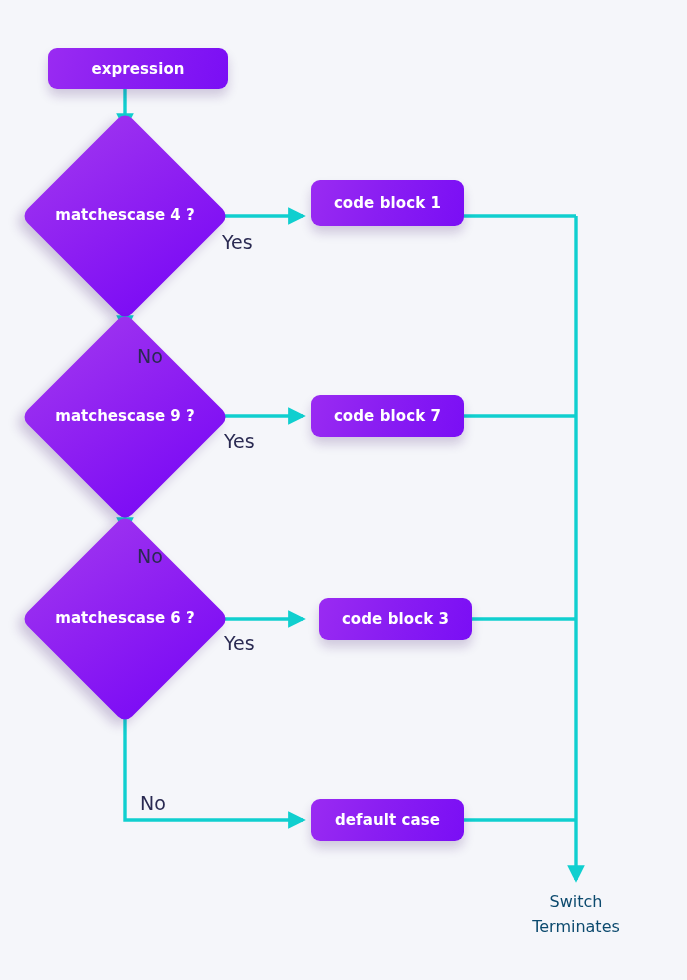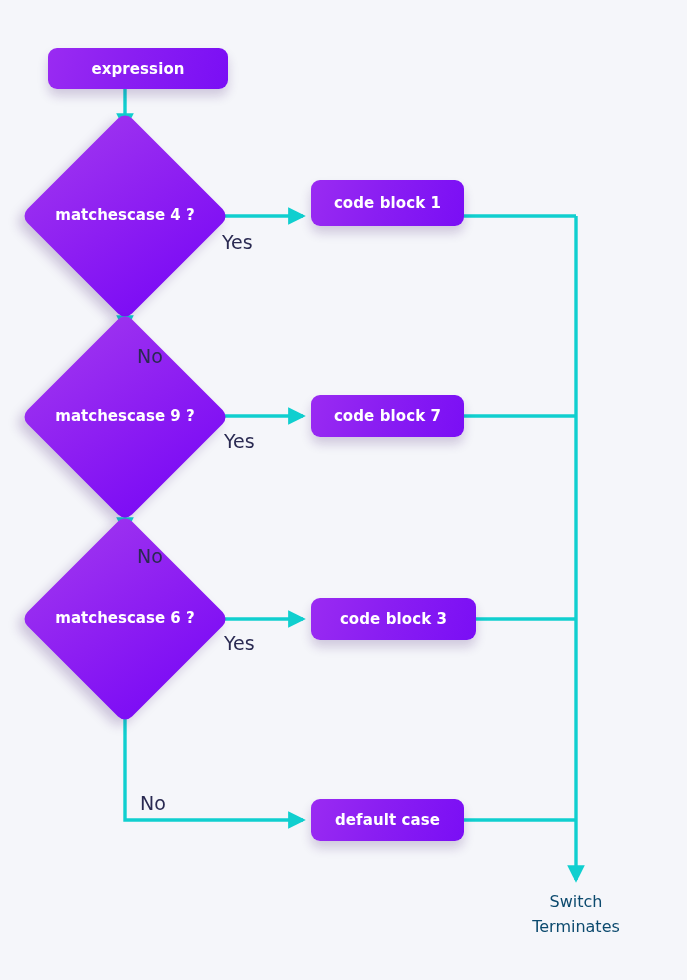--- a/index.html
+++ b/index.html
@@ -172,21 +172,21 @@
   <div class="decision" style="left:51px; top:545px; width:148px; height:148px;">
     <div class="dia-shape"></div>
     <div class="dia-label">
       <span>matches</span>
       <span>case 6 ?</span>
     </div>
   </div>
   <div class="edge-label" style="left:224px; top:587px;">Yes</div>
   <div class="edge-label" style="left:140px; top:747px;">No</div>
 
-  <div class="proc" style="left:311px; top:598px; width:165px; height:42px;">
+  <div class="proc" style="left:319px; top:598px; width:153px; height:42px;">
     <span>code block 3</span>
   </div>
 
   <div class="proc" style="left:311px; top:799px; width:153px; height:42px;">
     <span>default case</span>
   </div>
 
   <div class="terminal" style="left:476px; top:890px; width:200px;">Switch
 Terminates</div>
 

